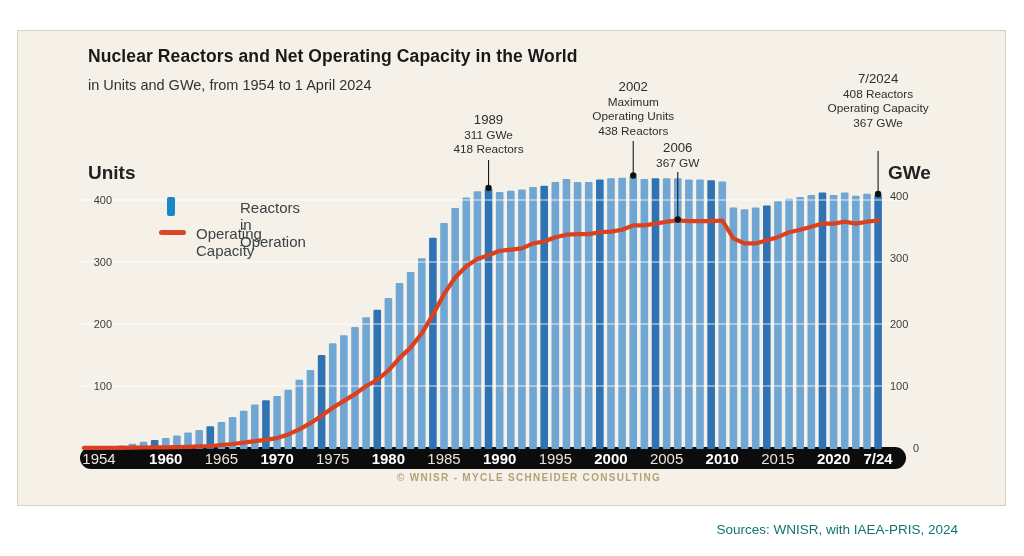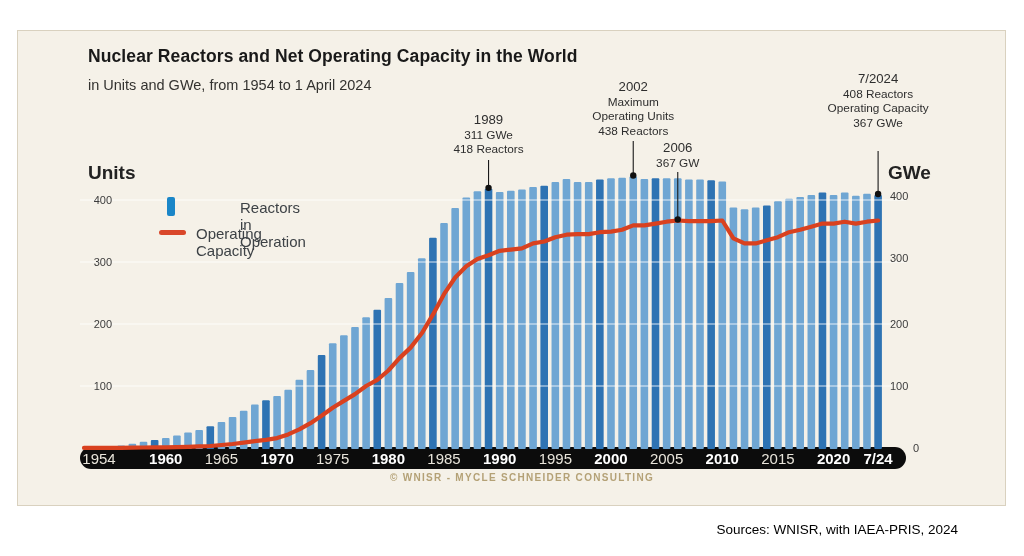--- a/index.html
+++ b/index.html
@@ -30,24 +30,24 @@
   }
   .xlab.bold{font-weight:bold;color:#ffffff;}
   .ann{
     position:absolute;transform:translateX(-50%);text-align:center;color:#2e2e2e;
     white-space:nowrap;z-index:5;line-height:1.22;
   }
   .ann .l0{font-size:13.2px;}
   .ann .ls{font-size:11.8px;}
   .footer-credit{
     top:472px;transform:translateX(-50%);font-size:10px;font-weight:bold;
-    letter-spacing:1.3px;color:#b4a176;text-transform:uppercase;white-space:nowrap;
+    letter-spacing:1.3px;color:#b4a176;text-transform:uppercase;white-space:nowrap;margin-left:7px;
   }
   .sources{
-    top:522px;right:66px;font-size:13.5px;color:#000000;white-space:nowrap;
+    top:522px;right:66px;font-size:13.5px;color:#0f766e;white-space:nowrap;
   }
   svg#plot{position:absolute;left:0;top:0;z-index:3;}
   .z4{z-index:4;}
 </style>
 </head>
 <body>
 
 <div class="card"></div>
 
 <div class="abs xbar"></div>

